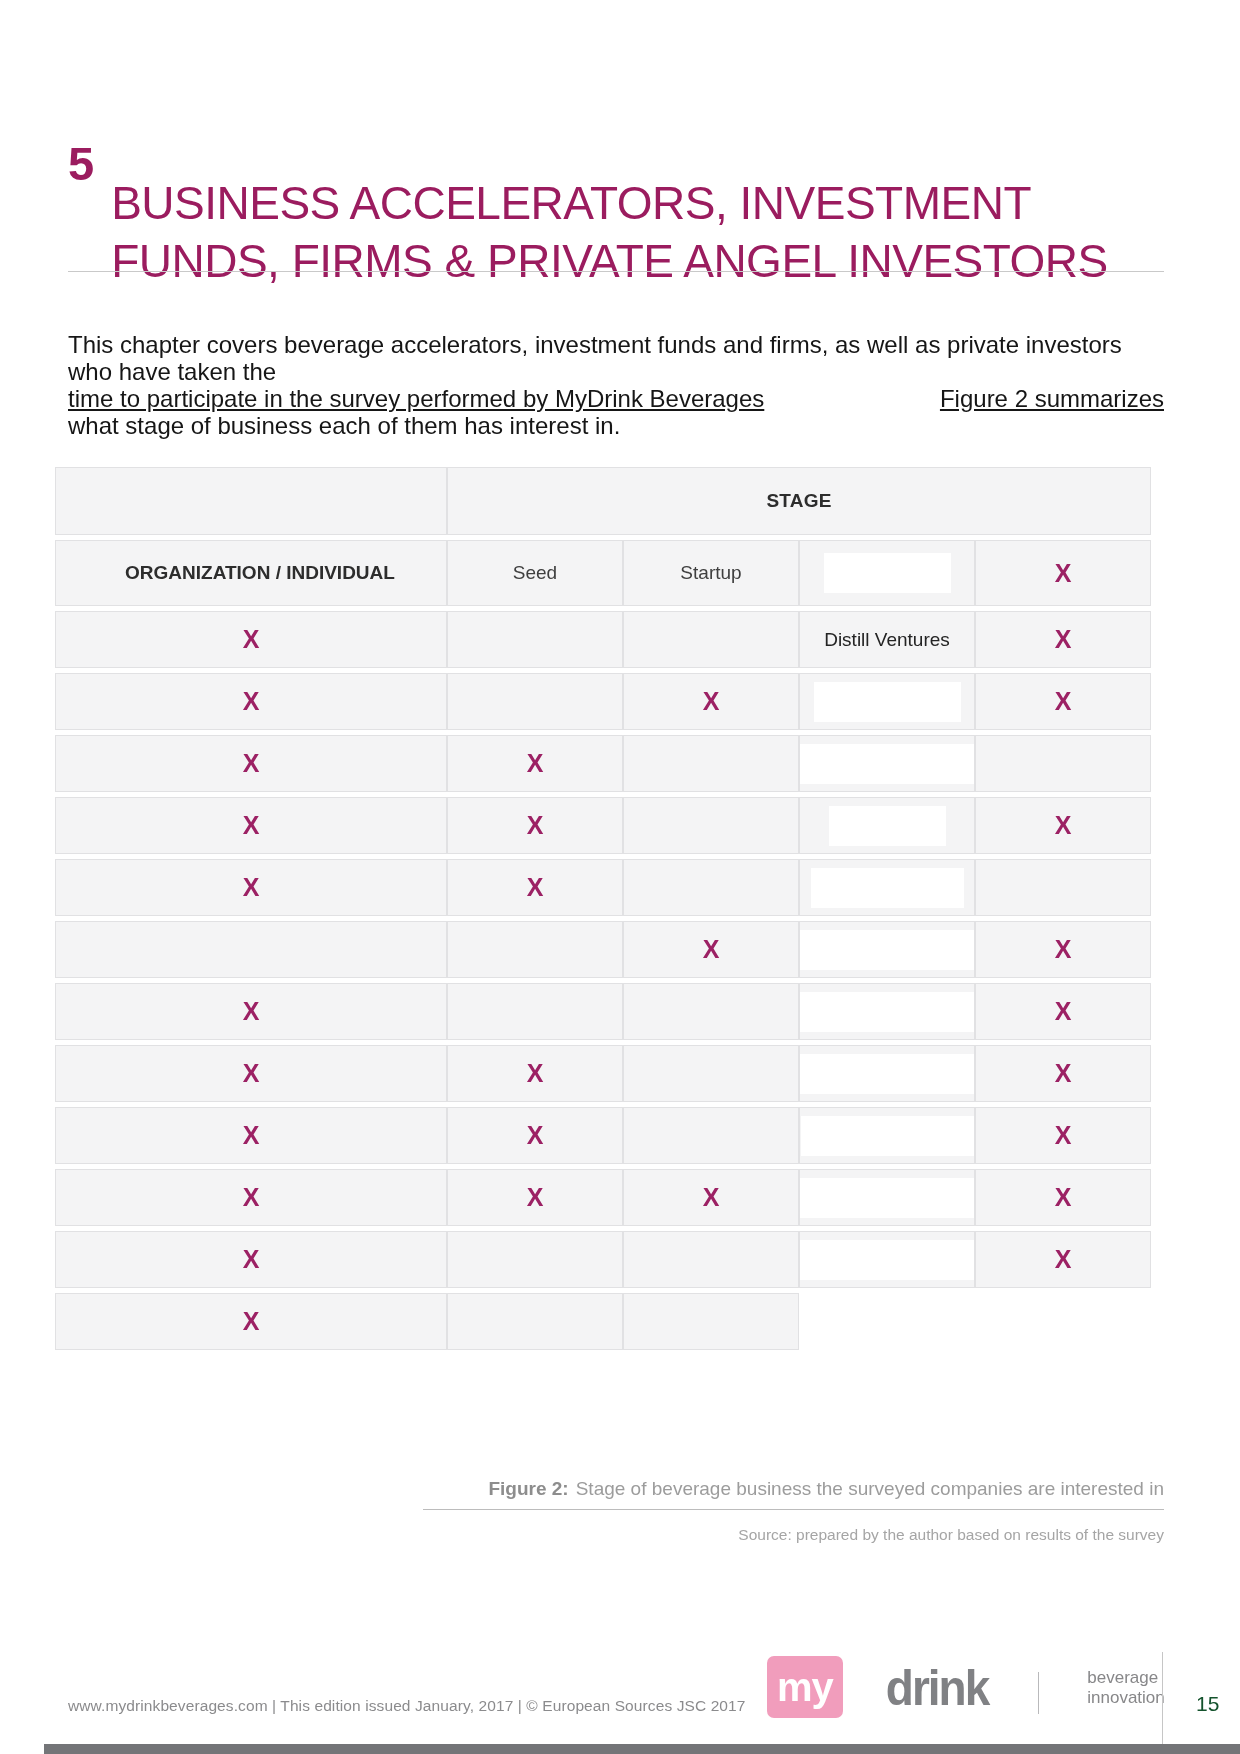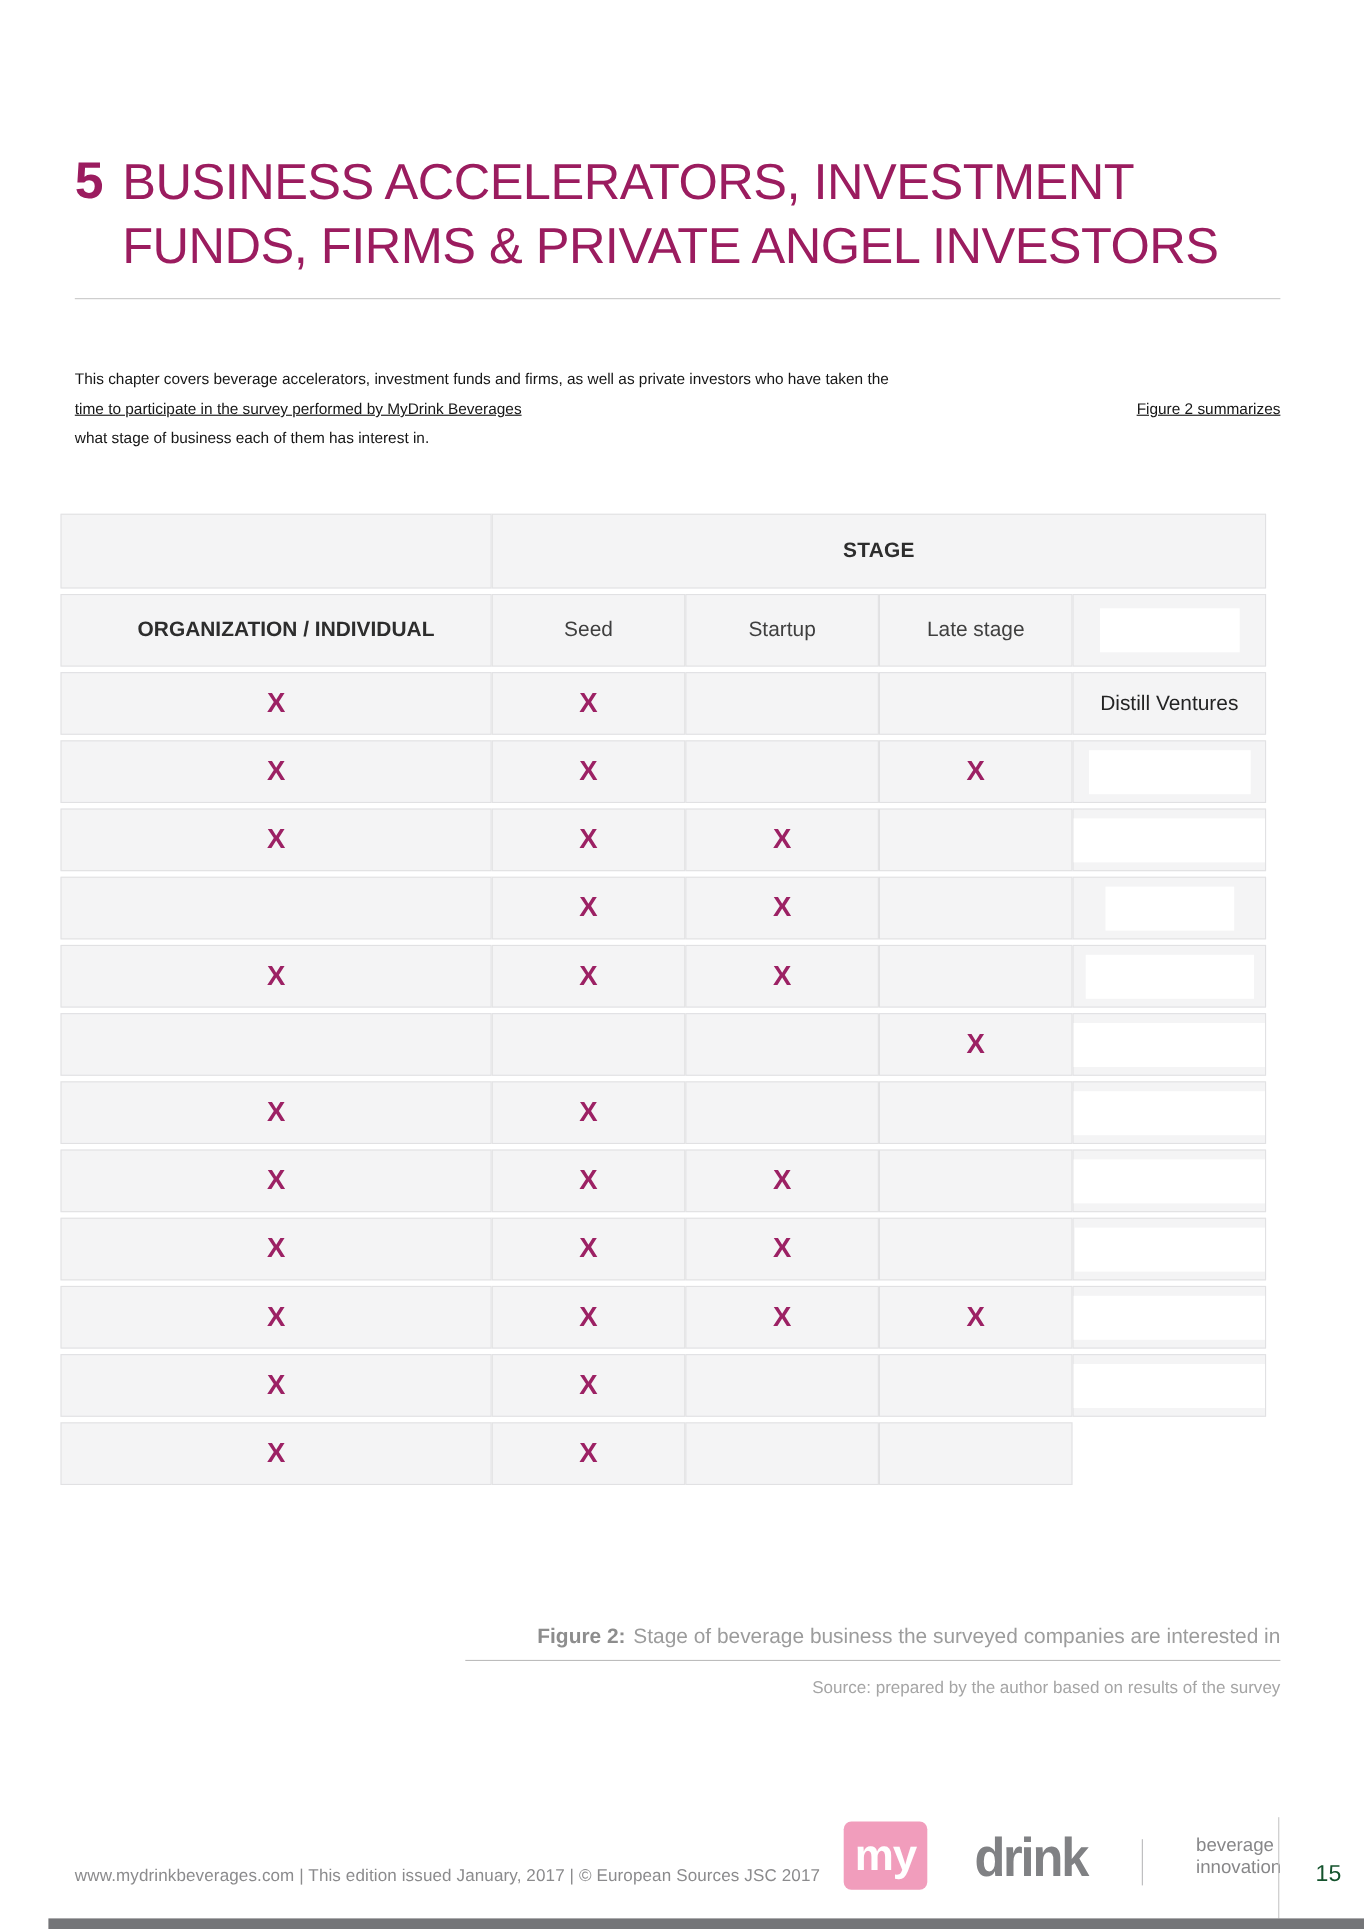--- a/index.html
+++ b/index.html
@@ -5,25 +5,25 @@
   * { margin:0; padding:0; box-sizing:border-box; }
   html,body { background:#ffffff; }
   .page {
     position:relative; width:1240px; height:1754px; background:#ffffff;
     font-family:"Liberation Sans","DejaVu Sans",sans-serif; overflow:hidden;
   }
 
   
   .heading { position:absolute; left:68px; top:136px; display:flex; align-items:flex-start; }
   .heading-num { font-size:47px; font-weight:700; color:#9B1C5F; line-height:56px; margin-right:17px; }
-  .heading-text { font-size:46px; font-weight:400; color:#9B1C5F; line-height:58px; letter-spacing:-0.5px; }
+  .heading-text { font-size:46px; font-weight:400; color:#9B1C5F; line-height:58px; letter-spacing:-0.5px;margin-top:38px; }
   .heading-rule { position:absolute; left:68px; top:271px; width:1096px; height:1px; background:#c9c9c9; }
 
   
-  .intro { position:absolute; left:68px; top:331px; width:1096px; font-size:14px; line-height:27px; color:#161616; }
+  .intro { position:absolute; left:68px; top:331px; width:1096px; font-size:24px; line-height:27px; color:#161616; }
   .intro-line2 { display:flex; justify-content:space-between;text-decoration:underline; }
 
   
   .figure-table {
     position:absolute; left:55px; top:467px; width:996px;
     display:grid;
     grid-template-columns:392px 176px 176px 176px 176px;
     grid-template-rows:68px 66px repeat(12, 57px);
     row-gap:5px;
   }
@@ -83,21 +83,20 @@
   </div>
 
   <div class="figure-table">
 
     <div class="cell"></div>
     <div class="cell stage-span">STAGE</div>
 
     <div class="cell org-header">ORGANIZATION / INDIVIDUAL</div>
     <div class="cell col-header">Seed</div>
     <div class="cell col-header">Startup</div>
-    <div class="cell col-header">Late stage</div>
 
     <div class="cell org-cell">
         <div class="redaction" style="width:127px"></div>
       </div>
     <div class="cell mark-cell">X</div>
     <div class="cell mark-cell">X</div>
     <div class="cell mark-cell"></div>
     <div class="cell mark-cell"></div>
 
     <div class="cell org-cell">

